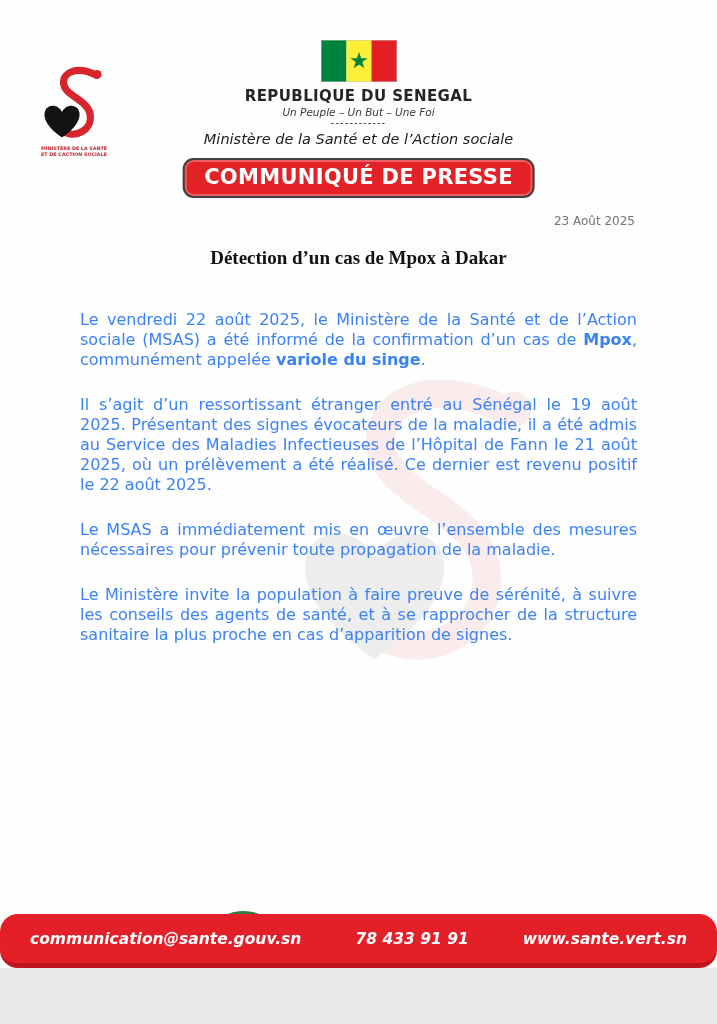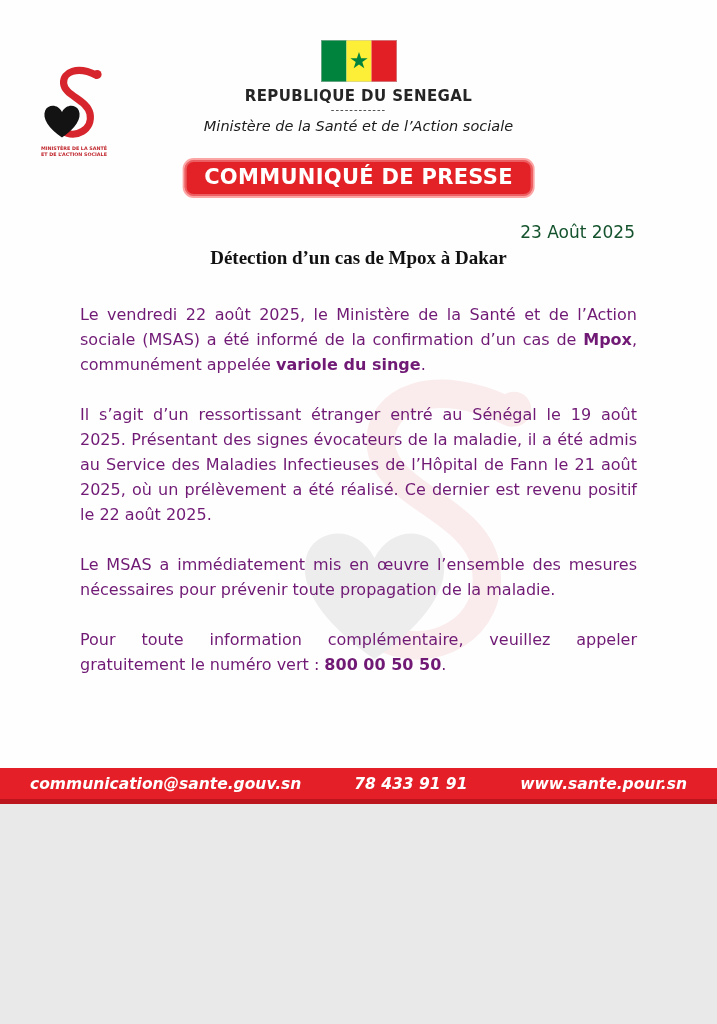--- a/index.html
+++ b/index.html
@@ -1,49 +1,49 @@
 <!DOCTYPE html>
 <html><head>
 <meta charset="utf-8">
 <style>
   html,body { margin:0; padding:0; background:#e9e9e9; }
   .page {
-    position:relative; width:717px; height:804px; margin:0 auto;
+    position:relative; width:717px; height:968px; margin:0 auto;
     background:#fefefe; overflow:hidden;
     font-family:"DejaVu Sans","Liberation Sans",sans-serif; color:#1d1d1f;
   }
 
   
   .header { position:absolute; top:0; left:0; right:0; text-align:center; }
   .flag { display:block; margin:40px auto 5px; width:76px; height:42px; }
   .republic { font-weight:bold; font-size:15px; letter-spacing:0.4px; color:#252525; }
   .motto { font-style:italic; font-size:10.5px; color:#3a3a3a; margin-top:1px; }
   .sep { font-size:10px; letter-spacing:1px; color:#3a3a3a; line-height:10px; }
   .ministry { font-weight:normal; font-style:italic; font-size:14.5px; color:#1b1b1b; margin-top:3px; }
 
   
   .ministry-logo { position:absolute; top:64px; left:22px; width:104px; text-align:center; }
   .ministry-logo svg { display:block; margin:0 auto; }
 
   
   .banner {
     position:absolute; top:158px; left:50%; transform:translateX(-50%);
-    background:#e32227; border:2px solid #fca5a5; border-radius:11px;
+    background:#e32227; border:2px solid #404040; border-radius:11px;
     padding:5px 20px 7px; box-shadow: inset 0 0 0 2px rgba(255,255,255,0.28);
   }
   .banner-text { color:#ffffff; font-weight:bold; font-size:21px; letter-spacing:0.3px; white-space:nowrap; }
 
   
-  .date-line { position:absolute; top:222px; right:82px; font-size:17px; color:#14532d; }
+  .date-line { position:absolute; top:214px; right:82px; font-size:12px; color:#737373; }
   .doc-title { position:absolute; top:247px; left:0; right:0; text-align:center; font-weight:bold; font-size:19px; color:#111;font-family:Liberation Serif, serif; }
 
   
   .press-body {
-    position:absolute; top:302px; left:80px; width:557px;
-    font-size:16px; line-height:25px; text-align:justify; color:#701a75;
+    position:absolute; top:310px; left:80px; width:557px;
+    font-size:16px; line-height:20px; text-align:justify; color:#3b82f6;
   }
   .press-body p { margin:0 0 25px 0; }
   .press-body b { font-weight:bold; }
 
   
   .watermark {
     position:absolute; top:368px; left:222px; width:400px; height:380px;
     opacity:0.08; pointer-events:none;
   }
 
@@ -60,21 +60,21 @@
     transform:rotate(-5deg);
   }
   .blob-line { color:#fff; font-weight:bold; font-size:11px; line-height:11.5px; transform:rotate(2deg); }
   .pill-number { color:#2d6e3f; font-weight:bold; font-size:24px; letter-spacing:1.5px; white-space:nowrap; }
   .hotline-note { margin-top:16px; margin-left:150px; color:#418a4f; font-weight:bold; font-size:13px; }
 
   
   .footer {
     position:absolute; left:0; right:0; bottom:0; height:31px;
     background:#e41f28; border-bottom:5px solid #bd151d;
-    display:flex; align-items:center; justify-content:space-between; padding:0 30px;
+    display:flex; align-items:center; justify-content:space-between; padding:9px 30px;border-radius:18px;
   }
   .footer span { color:#ffffff; font-weight:bold; font-style:italic; font-size:15.5px; }
 </style>
 </head>
 <body>
 
 <div class="page">
 
   <div class="ministry-logo">
     <svg width="92" height="96" viewBox="0 0 100 120">
@@ -88,20 +88,21 @@
 
   <div class="header">
     <svg class="flag" viewBox="0 0 76 42">
       <rect x="0" y="0" width="76" height="42" fill="#ffffff" stroke="#8a8a8a" stroke-width="1"></rect>
       <rect x="0.5" y="0.5" width="25" height="41" fill="#00843d"></rect>
       <rect x="25.5" y="0.5" width="25" height="41" fill="#fdee37"></rect>
       <rect x="50.5" y="0.5" width="25" height="41" fill="#e31f26"></rect>
       <polygon points="38,12 40.1,18.2 46.6,18.2 41.3,22.1 43.3,28.3 38,24.5 32.7,28.3 34.7,22.1 29.4,18.2 35.9,18.2" fill="#00843d"></polygon>
     </svg>
     <div class="republic">REPUBLIQUE DU SENEGAL</div>
+    <div class="motto">Un Peuple – Un But – Une Foi</div>
     <div class="sep">------------</div>
     <div class="ministry">Ministère de la Santé et de l’Action sociale</div>
   </div>
 
   <div class="banner">
     <span class="banner-text">COMMUNIQUÉ DE PRESSE</span>
   </div>
 
   <div class="date-line">23 Août 2025</div>
   <div class="doc-title">Détection d’un cas de Mpox à Dakar</div>
@@ -109,33 +110,33 @@
   <svg class="watermark" viewBox="0 0 100 120">
     <path d="M78,14 C54,2 36,10 37,24 C38,40 66,44 70,62 C74,82 52,94 36,84" fill="none" stroke="#d6252c" stroke-width="9" stroke-linecap="round"></path>
     <circle cx="79" cy="13" r="5.5" fill="#d6252c"></circle>
     <path d="M35,92 C18,80 10,68 14,58 C18,50 30,50 35,60 C40,50 52,50 56,58 C60,68 52,80 35,92 Z" fill="#333333"></path>
   </svg>
 
   <div class="press-body">
       <p><span>Le vendredi 22 août 2025, le Ministère de la Santé et de l’Action sociale (MSAS) a été informé de la confirmation d’un cas de </span><b>Mpox</b><span>, communément appelée </span><b>variole du singe</b><span>.</span></p>
       <p><span>Il s’agit d’un ressortissant étranger entré au Sénégal le 19 août 2025. Présentant des signes évocateurs de la maladie, il a été admis au Service des Maladies Infectieuses de l’Hôpital de Fann le 21 août 2025, où un prélèvement a été réalisé. Ce dernier est revenu positif le 22 août 2025.</span></p>
       <p><span>Le MSAS a immédiatement mis en œuvre l’ensemble des mesures nécessaires pour prévenir toute propagation de la maladie.</span></p>
-      <p><span>Pour toute information complémentaire, veuillez appeler gratuitement le numéro vert : </span><b>800 00 50 50</b><span>.</span></p>
+      <p><span>Le Ministère invite la population à faire preuve de sérénité, à suivre les conseils des agents de santé, et à se rapprocher de la structure sanitaire la plus proche en cas d’apparition de signes.</span></p>
     </div>
 
   <div class="hotline">
     <div class="pill">
       <div class="blob">
         <span class="blob-line">Numéro</span>
         <span class="blob-line">vert</span>
       </div>
       <span class="pill-number">800 00 50 50</span>
     </div>
     <div class="hotline-note">Appel gratuit</div>
   </div>
 
   <div class="footer">
     <span>communication@sante.gouv.sn</span>
     <span>78 433 91 91</span>
-    <span>www.sante.pour.sn</span>
+    <span>www.sante.vert.sn</span>
   </div>
 
 </div>
 
 </body></html>

